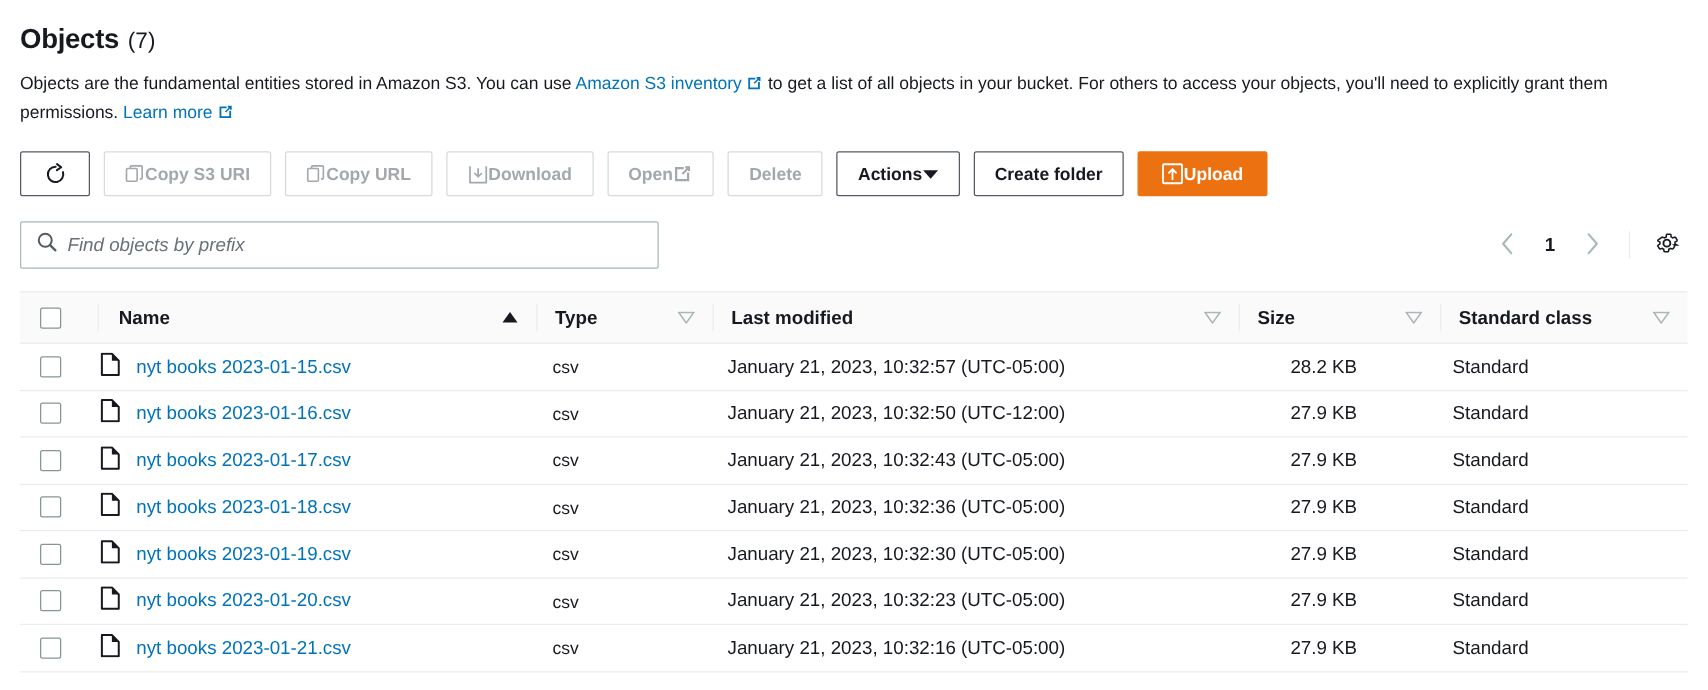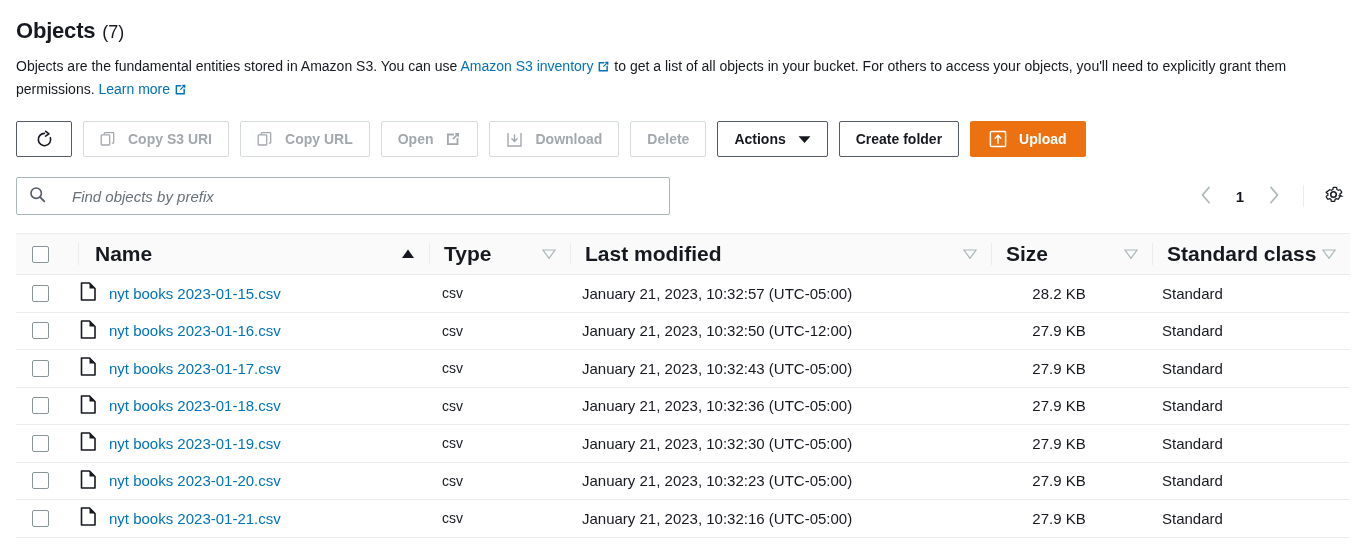--- a/index.html
+++ b/index.html
@@ -29,21 +29,21 @@
   .link { color: #0073bb; text-decoration: none; cursor: pointer; }
   .ext-icon { display: inline-block; vertical-align: -2px; margin-left: 4px; }
 
   
   .toolbar {
     display: flex; align-items: center; gap: 11px;
     margin-top: 19px;
   }
   .btn {
     height: 36px;
-    display: inline-flex; align-items: center; justify-content: center; gap: 12px;
+    display: inline-flex; align-items: center; justify-content: center; gap: 0;
     padding: 0 16px;
     border: 1px solid #545b64;
     border-radius: 2px;
     background: #ffffff;
     font-size: 14px; font-weight: bold; color: #16191f;
     cursor: pointer; white-space: nowrap;
     font-family: "Liberation Sans", sans-serif;
   }
   .btn.icon-only { width: 56px; padding: 0; }
   .btn.disabled {
@@ -55,24 +55,24 @@
   }
   .btn svg { flex: none; display: block; }
 
   
   .search-row {
     display: flex; align-items: center;
     margin-top: 20px;
     height: 38px;
   }
   .search-box {
-    width: 654px; height: 38px;
+    width: 511px; height: 38px;
     border: 1px solid #aab7b8; border-radius: 2px;
     background: #fff;
-    display: flex; align-items: center; gap: 24px;
+    display: flex; align-items: center; gap: 6px;
     padding: 0 12px;
   }
   .search-input {
     border: none; outline: none; background: transparent;
     font-size: 15px; font-style: italic; color: #545b64;
     width: 100%; height: 100%;
     font-family: "Liberation Sans", sans-serif;
   }
   .search-input::placeholder { color: #687078; font-style: italic; opacity: 1; }
 
@@ -108,21 +108,21 @@
     border-bottom: 1px solid #eaeded;
     font-size: 15px;
   }
   .c-check { width: 62px; flex: none; display: flex; align-items: center; padding-left: 16px; }
   .c-name  { width: 350px; flex: none; display: flex; align-items: center; gap: 12px; padding-left: 2px; }
   .c-type  { width: 140px; flex: none; display: flex; align-items: center; }
   .c-mod   { width: 420px; flex: none; display: flex; align-items: center; }
   .c-size  { width: 160px; flex: none; display: flex; align-items: center; justify-content: center; padding-right: 18px; }
   .c-stor  { width: 200px; flex: none; display: flex; align-items: center; }
 
-  .th-label { font-size: 21px; font-weight: bold; color: #16191f; }
+  .th-label { font-size: 15px; font-weight: bold; color: #16191f; }
   .th-inner { display: flex; align-items: center; width: 100%; }
   .th-sort { margin-left: auto; margin-right: 14px; display: flex; align-items: center; }
   .vsep { width: 1px; height: 22px; background: #eaeded; flex: none; }
 
   .chk {
     width: 17px; height: 17px;
     border: 1px solid #879596; border-radius: 2px;
     background: #fff; cursor: pointer; flex: none;
   }
   .thead .chk { border-color: #879596; }
@@ -179,37 +179,37 @@
       <span>
         <svg width="16" height="16" viewBox="0 0 16 16">
             <rect x="1.2" y="3.8" width="8.5" height="10.2" rx="0.8" fill="none" stroke="#a3a8ad" stroke-width="1.3"></rect>
             <path d="M4.3 3.6V2.4c0-.4.3-.7.7-.7h8c.4 0 .7.3.7.7v9c0 .4-.3.7-.7.7h-1.2" fill="none" stroke="#a3a8ad" stroke-width="1.3"></path>
           </svg>
       </span>
       <span>Copy URL</span>
     </button>
 
     <button class="btn disabled">
+      <span>
+        <svg width="17" height="17" viewBox="0 0 17 17">
+            <path d="M2 2v13h13V2" fill="none" stroke="#a3a8ad" stroke-width="1.4"></path>
+            <path d="M8.5 4v6.3M5.9 7.8l2.6 2.6 2.6-2.6" fill="none" stroke="#a3a8ad" stroke-width="1.4" stroke-linecap="round" stroke-linejoin="round"></path>
+          </svg>
+      </span>
+      <span>Download</span>
+    </button>
+
+    <button class="btn disabled">
       <span>Open</span>
       <span>
         <svg width="16" height="16" viewBox="0 0 16 16">
             <path d="M2 2.6h7v1.8H3.8v7.8h7.8V7h1.8v7H2V2.6z" fill="#a3a8ad"></path>
             <path d="M10.2 2h3.8v3.8h-1.6V4.7l-4 4-1.1-1.1 4-4h-1.1V2z" fill="#a3a8ad"></path>
           </svg>
       </span>
-    </button>
-
-    <button class="btn disabled">
-      <span>
-        <svg width="17" height="17" viewBox="0 0 17 17">
-            <path d="M2 2v13h13V2" fill="none" stroke="#a3a8ad" stroke-width="1.4"></path>
-            <path d="M8.5 4v6.3M5.9 7.8l2.6 2.6 2.6-2.6" fill="none" stroke="#a3a8ad" stroke-width="1.4" stroke-linecap="round" stroke-linejoin="round"></path>
-          </svg>
-      </span>
-      <span>Download</span>
     </button>
 
     <button class="btn disabled">
       <span>Delete</span>
     </button>
 
     <button class="btn">
       <span>Actions</span>
       <span>
         <svg width="13" height="9" viewBox="0 0 13 9">

